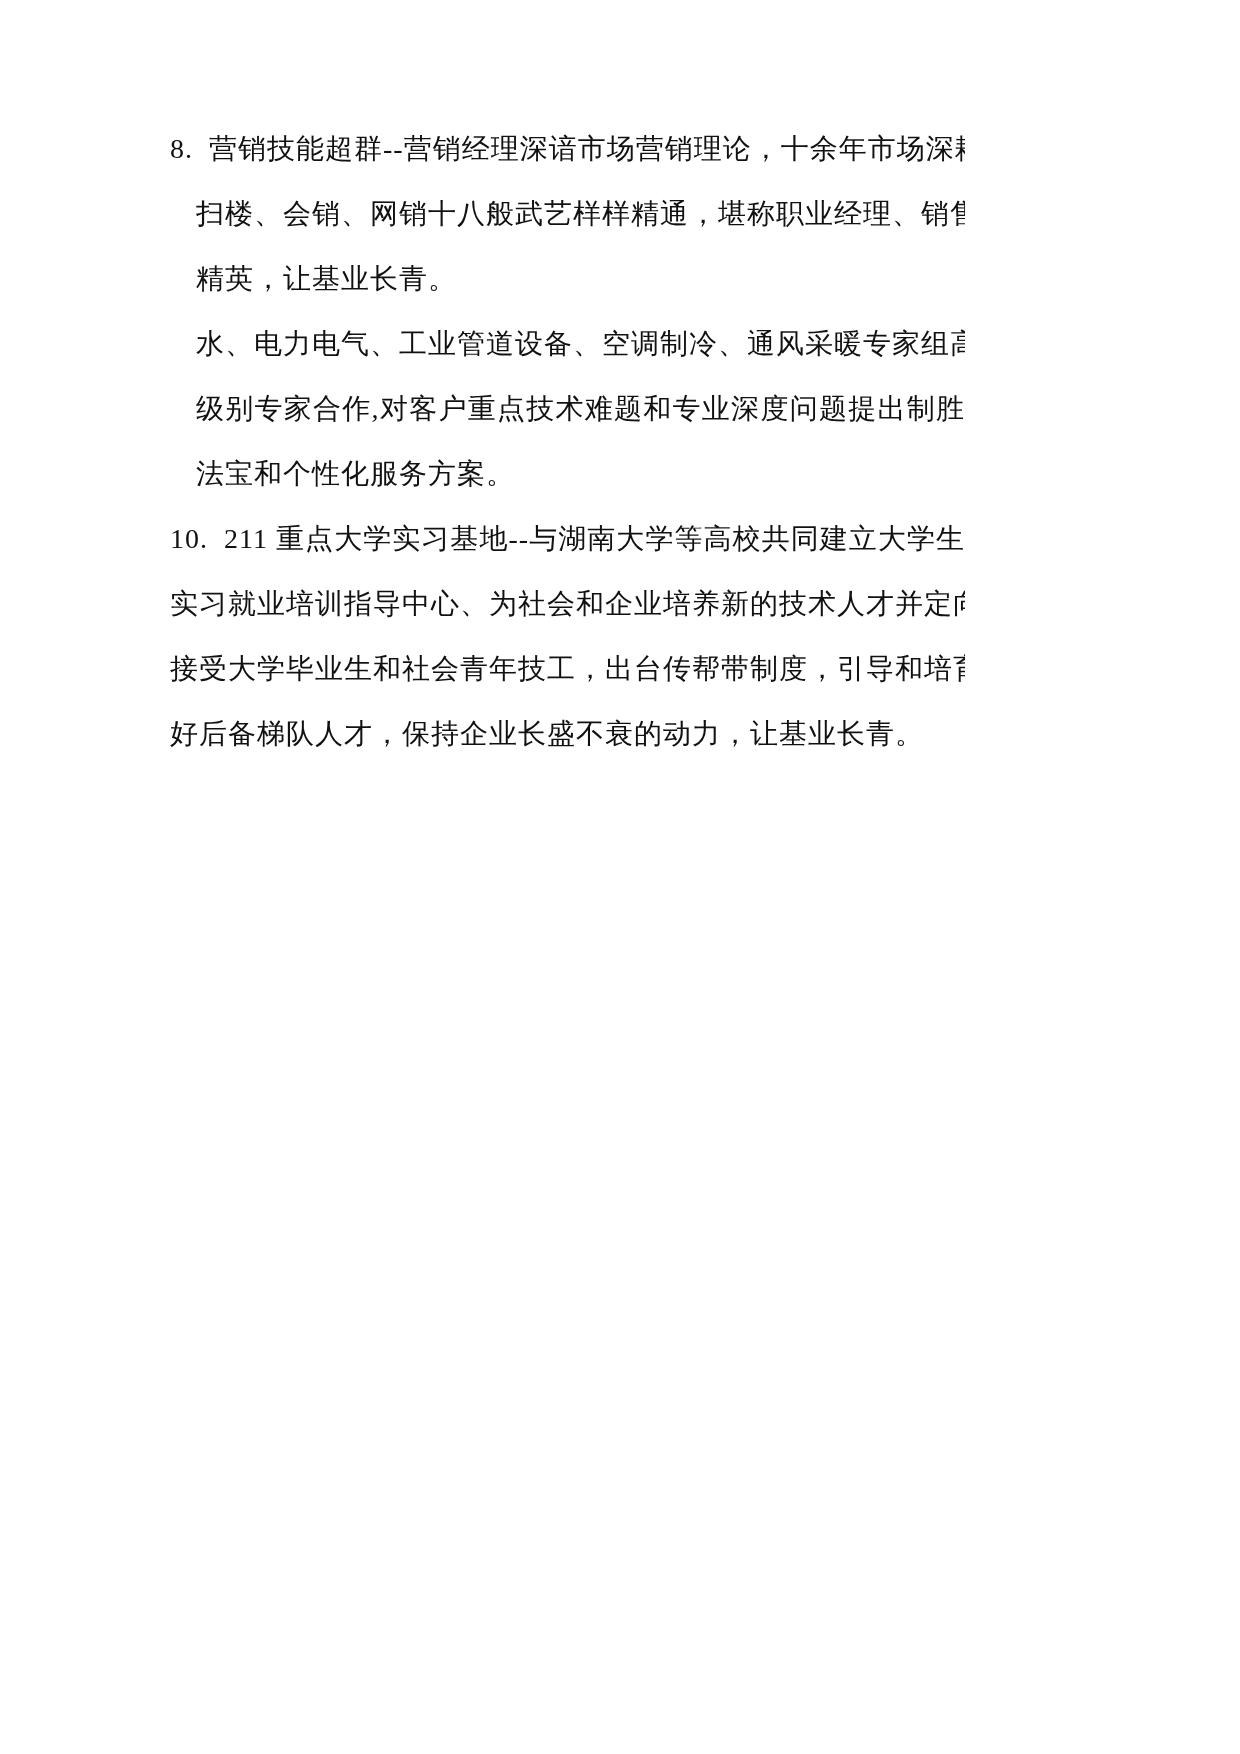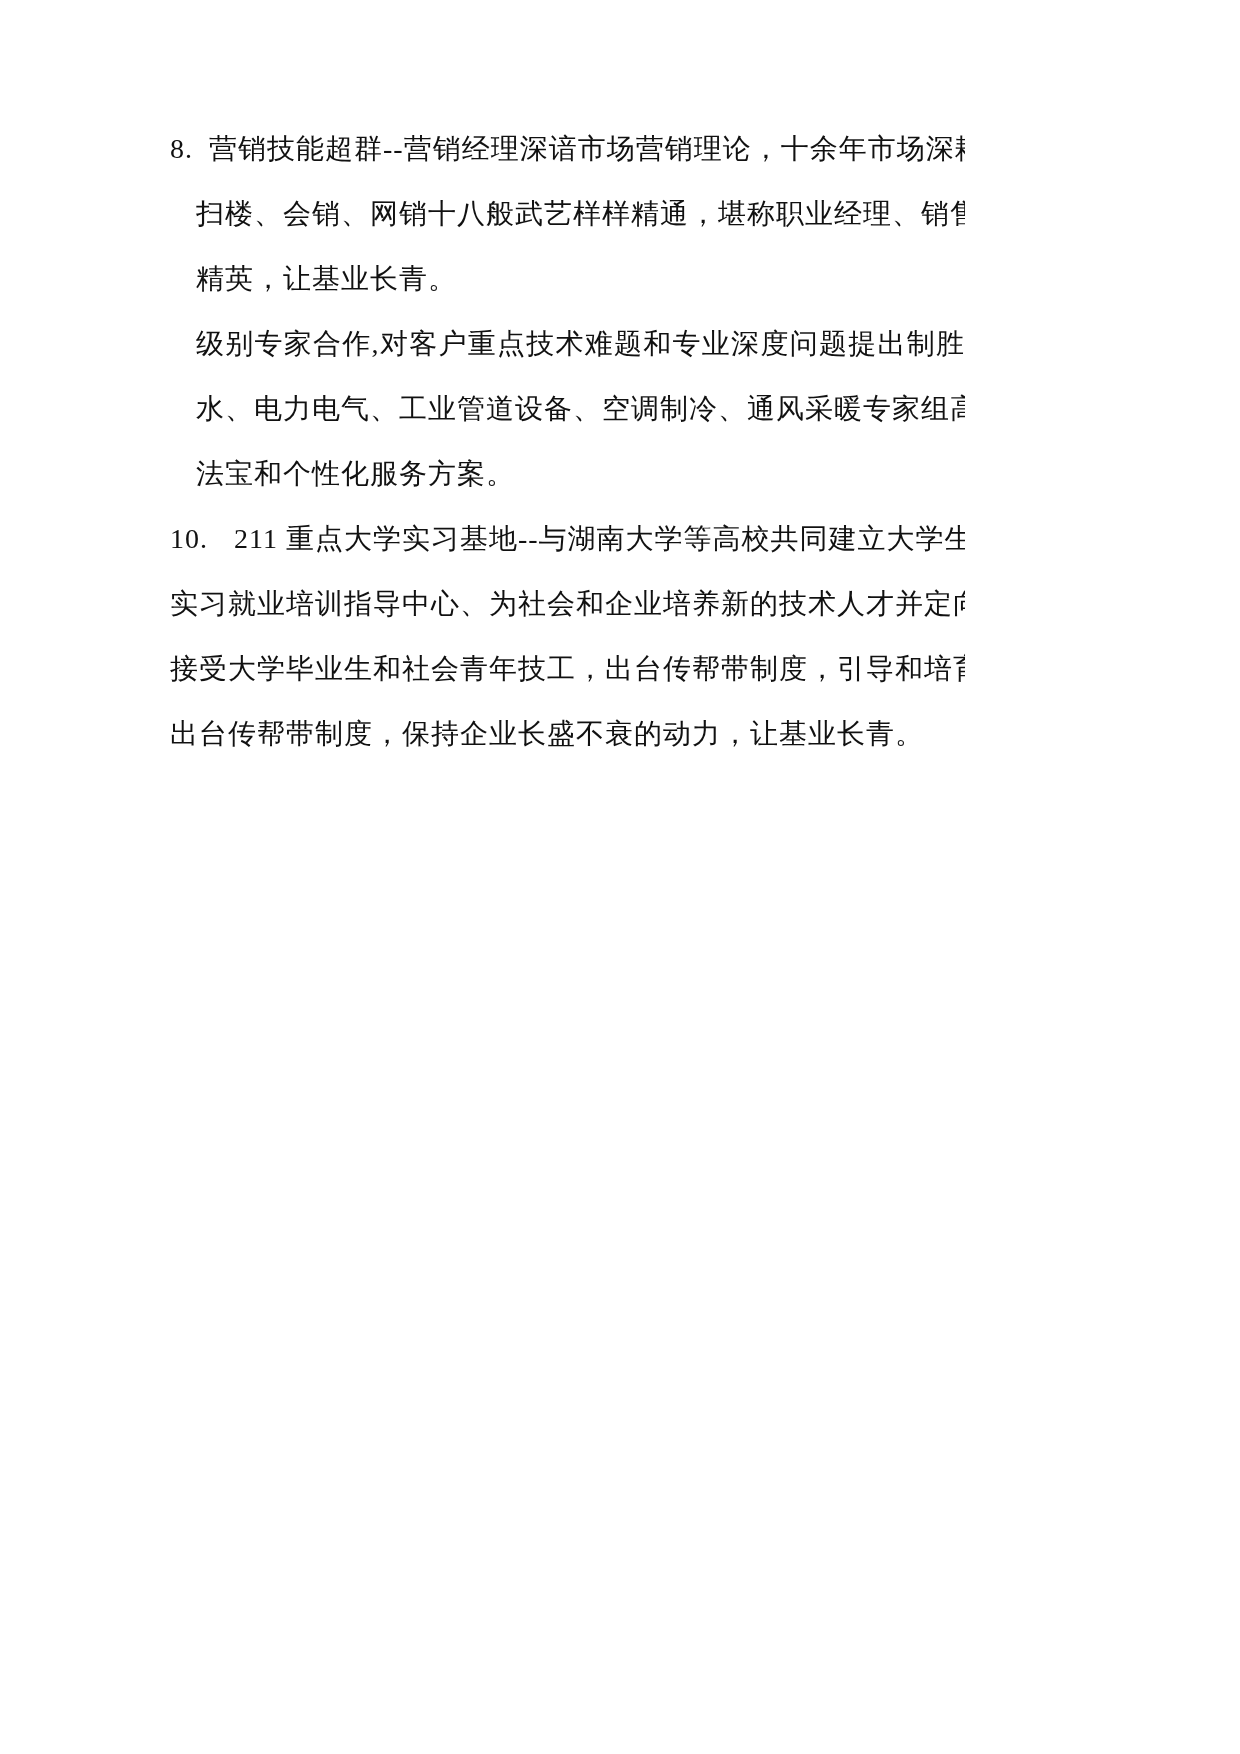--- a/index.html
+++ b/index.html
@@ -40,56 +40,56 @@
   .line.cont-indent {
     padding-left: 26px;
     font-family: Liberation Serif, serif;
   }
   .num {
     display: inline-block;
     margin-right: 16px;
   }
   .num-wide {
     display: inline-block;
-    margin-right: 26px;
+    margin-right: 16px;
   }
 </style>
 </head>
 <body>
 
 <div class="page">
   <div class="text-block">
 
     <div class="line">
       <span class="num">8.</span><span>营销技能超群--营销经理深谙市场营销理论，十余年市场深耕、</span>
     </div>
     <div class="line cont-indent">
       <span>扫楼、会销、网销十八般武艺样样精通，堪称职业经理、销售</span>
     </div>
     <div class="line cont-indent last">
       <span>精英，让基业长青。</span>
     </div>
 
     <div class="line cont-indent">
-      <span>级别专家合作,对客户重点技术难题和专业深度问题提出制胜</span>
+      <span>水、电力电气、工业管道设备、空调制冷、通风采暖专家组高</span>
     </div>
     <div class="line cont-indent">
-      <span>水、电力电气、工业管道设备、空调制冷、通风采暖专家组高</span>
+      <span>级别专家合作,对客户重点技术难题和专业深度问题提出制胜</span>
     </div>
     <div class="line cont-indent last">
       <span>法宝和个性化服务方案。</span>
     </div>
 
     <div class="line">
       <span class="num-wide">10.</span><span>211 重点大学实习基地--与湖南大学等高校共同建立大学生</span>
     </div>
     <div class="line">
       <span>实习就业培训指导中心、为社会和企业培养新的技术人才并定向</span>
     </div>
     <div class="line">
       <span>接受大学毕业生和社会青年技工，出台传帮带制度，引导和培育</span>
     </div>
     <div class="line last">
-      <span>出台传帮带制度，保持企业长盛不衰的动力，让基业长青。</span>
+      <span>好后备梯队人才，保持企业长盛不衰的动力，让基业长青。</span>
     </div>
 
   </div>
 </div>
 
 </body></html>

